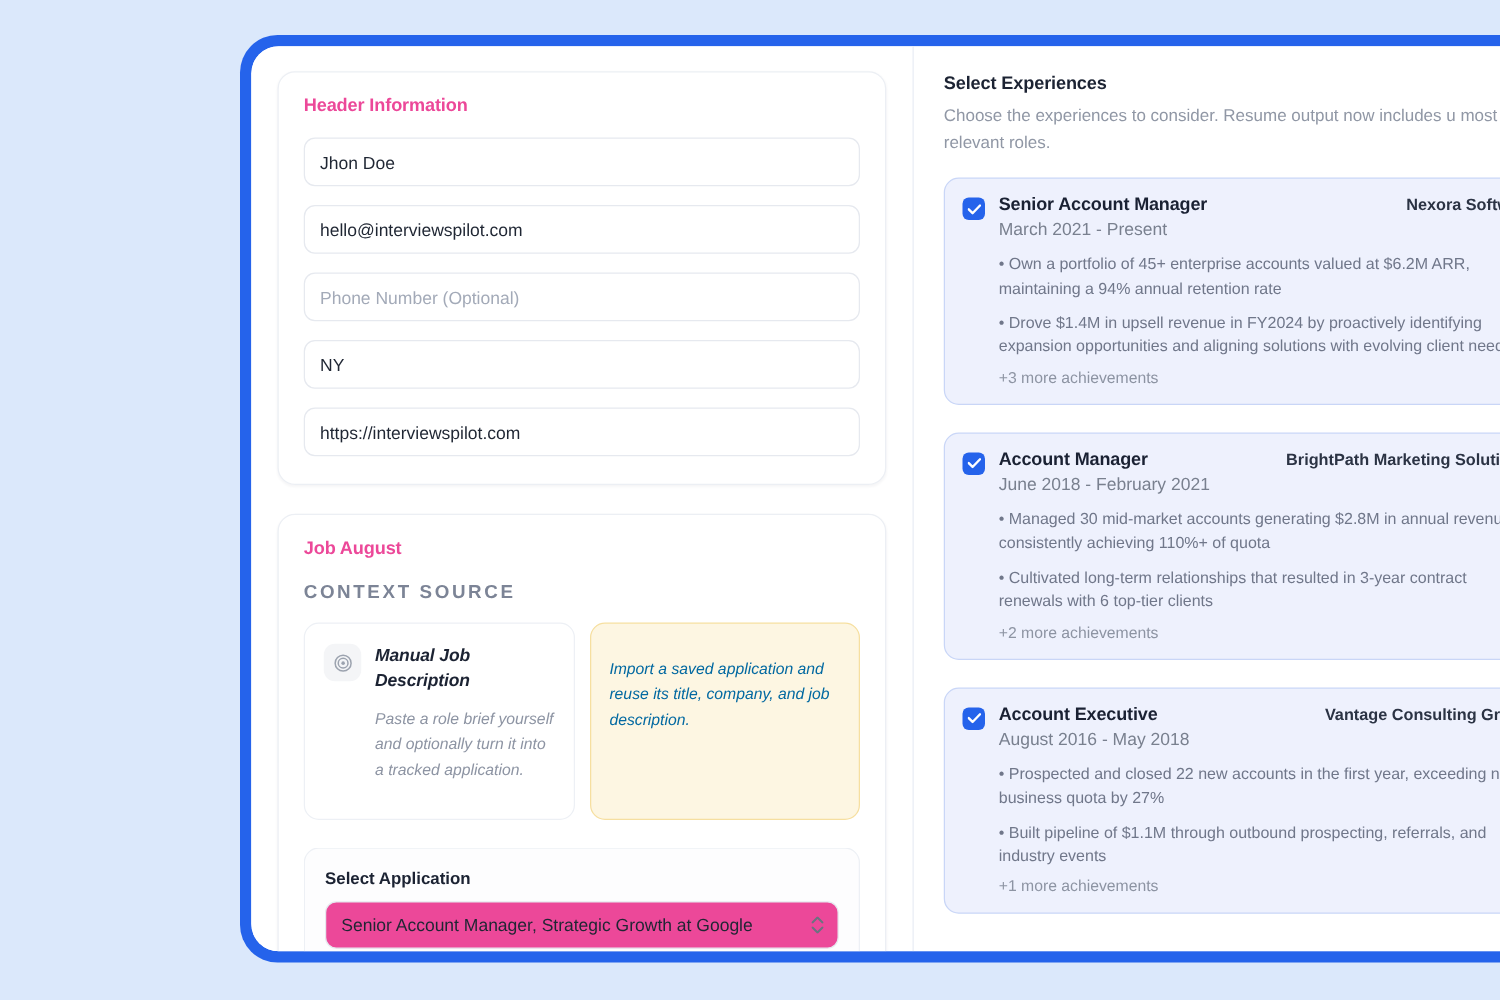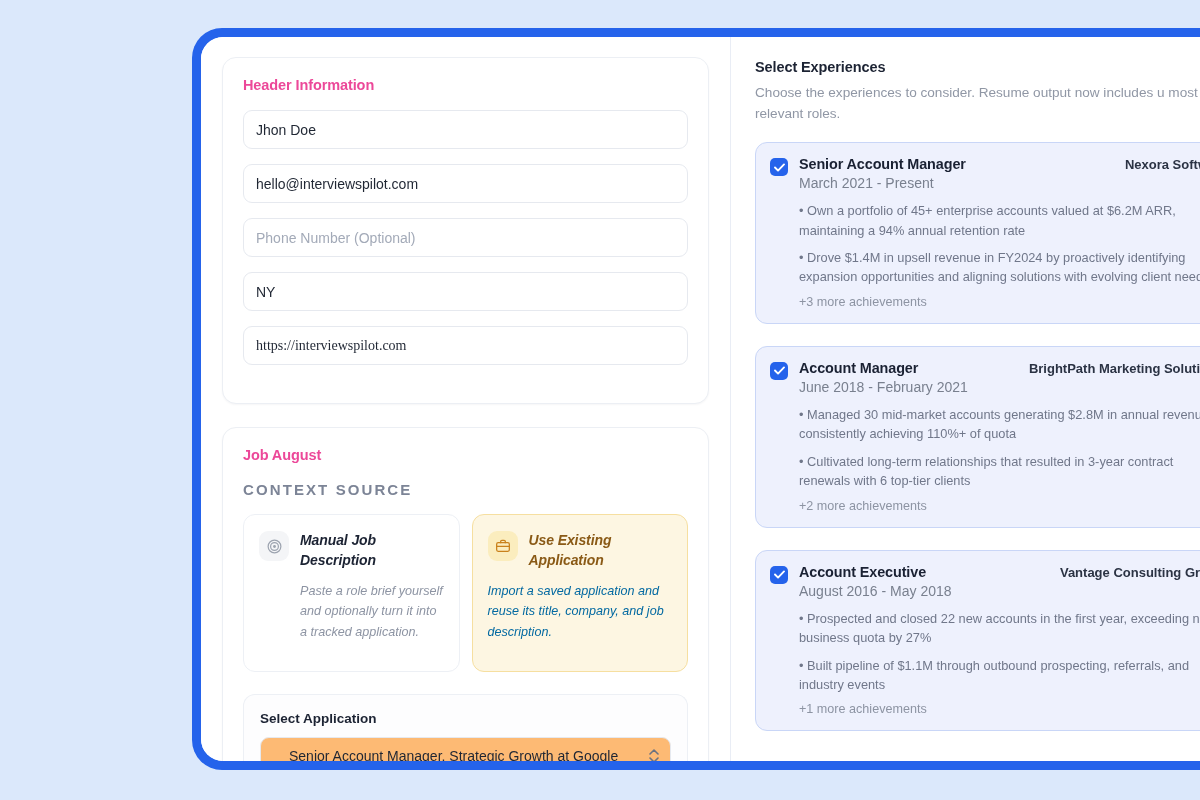--- a/index.html
+++ b/index.html
@@ -72,21 +72,21 @@
     border: 1px solid #e6e9ef;
     border-radius: 9px;
     background: #fff;
     padding: 0 12px;
     font-family: "Liberation Sans", sans-serif;
     font-size: 14px;
     color: #1f2633;
     outline: none;
     margin-bottom: 15px;
   }
-  .text-input:last-of-type { margin-bottom: 16px; font-family: Liberation Serif, serif; }
+  .text-input:last-of-type { margin-bottom: 0; }
   .text-input::placeholder { color: #a3aab8; }
 
   
   .job-card { padding-bottom: 0; }
   .eyebrow {
     font-size: 15px;
     font-weight: 600;
     letter-spacing: 2.1px;
     color: #7c8496;
     margin-bottom: 16px;
@@ -148,24 +148,24 @@
     font-size: 13.5px;
     font-weight: 700;
     color: #1c2333;
     margin-bottom: 11px;
   }
   .select-control {
     position: relative;
     height: 38px;
     border: 1px solid #e6e9ef;
     border-radius: 9px;
-    background: #fdba74;
+    background: #ec4899;
     display: flex;
     align-items: center;
-    padding: 0 34px 0 28px;
+    padding: 0 34px 0 12px;
   }
   .select-value {
     font-size: 14px;
     color: #1f2633;
     white-space: nowrap;
     overflow: hidden;
   }
   .select-chevrons {
     position: absolute;
     right: 11px; top: 50%;
@@ -286,30 +286,20 @@
                     <circle cx="12" cy="12" r="5.5"></circle>
                     <circle cx="12" cy="12" r="2" fill="#9ca3af" stroke="none"></circle>
                 </svg>
               </div>
               <div class="source-name">Manual Job Description</div>
             </div>
             <div class="source-desc indent">Paste a role brief yourself and optionally turn it into a tracked application.</div>
           </div>
 
           <div class="source-card selected">
-            <div class="source-head">
-              <div class="source-icon">
-                <svg width="16" height="16" viewBox="0 0 24 24" fill="none" stroke="#c9811b" stroke-width="1.9" stroke-linecap="round" stroke-linejoin="round">
-                  <rect x="2.5" y="7" width="19" height="13" rx="2.2"></rect>
-                  <path d="M8.5 7V5.4A1.9 1.9 0 0 1 10.4 3.5h3.2A1.9 1.9 0 0 1 15.5 5.4V7"></path>
-                  <path d="M2.5 12.5h19"></path>
-                </svg>
-              </div>
-              <div class="source-name">Use Existing Application</div>
-            </div>
             <div class="source-desc">Import a saved application and reuse its title, company, and job description.</div>
           </div>
 
         </div>
 
         <div class="select-block">
           <div class="select-label">Select Application</div>
 
           <div class="select-control">
             <span class="select-value">Senior Account Manager, Strategic Growth at Google</span>

